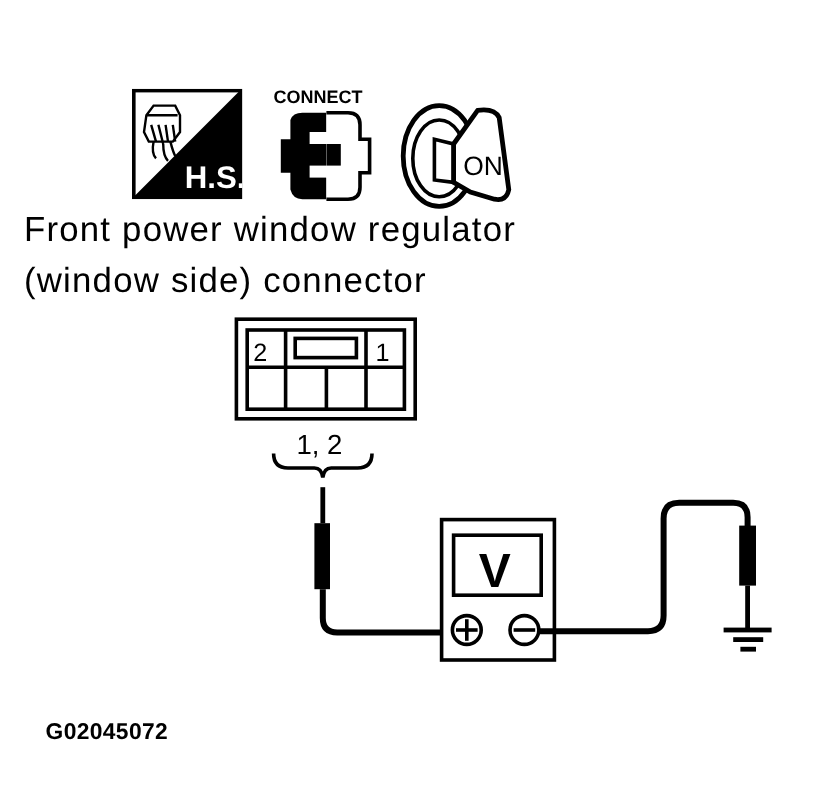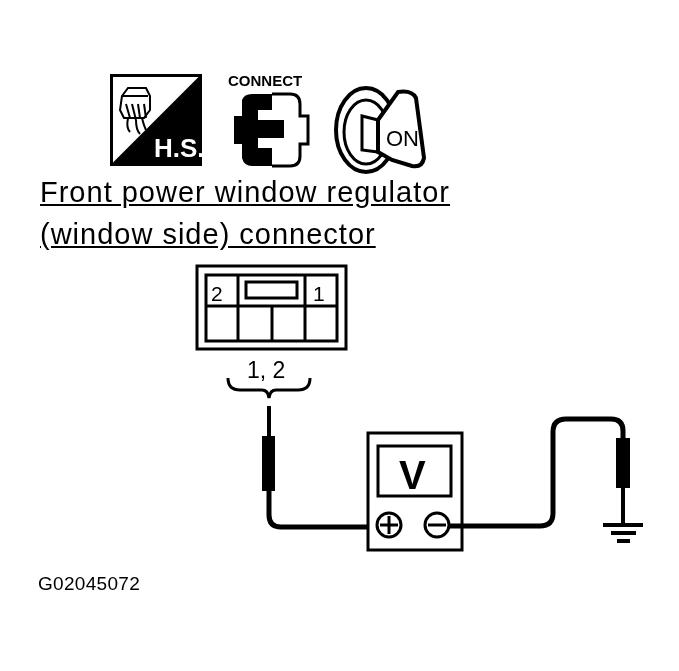--- a/index.html
+++ b/index.html
@@ -1,21 +1,21 @@
 <!DOCTYPE html>
 <html><head>
   <meta charset="utf-8">
   <style>
     html, body { margin: 0; padding: 0; background: #ffffff; }
     body { width: 679px; height: 671px; position: relative; overflow: hidden;
            font-family: "Liberation Sans", sans-serif; color: #000; }
     .abs { position: absolute; }
-    .title-line { position: absolute; left: 40px; font-size: 29px; line-height: 30px;
-                  letter-spacing: 1px; white-space: nowrap; text-decoration: underline; }
-    .fig-id { position: absolute; left: 38px; top: 573px; font-size: 19px; font-weight: normal;
+    .title-line { position: absolute; left: 20px; font-size: 29px; line-height: 30px;
+                  letter-spacing: 1px; white-space: nowrap; }
+    .fig-id { position: absolute; left: 38px; top: 600px; font-size: 19px; font-weight: bold;
               letter-spacing: 0.3px; }
     .pin-num { font-family: "Liberation Sans", sans-serif; font-size: 21px; }
     svg text { font-family: "Liberation Sans", sans-serif; }
   </style>
 </head>
 <body>
 
 <div class="abs" style="left:100px; top:70px; width:330px; height:110px;">
 
   <svg class="abs" style="left:10px; top:4px;" width="92" height="92" viewBox="0 0 92 92">

